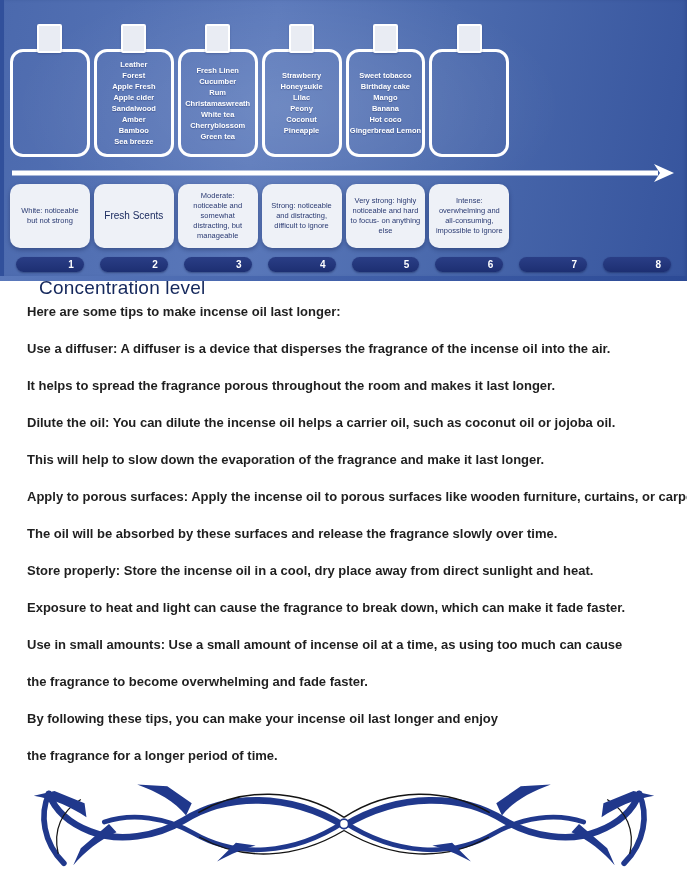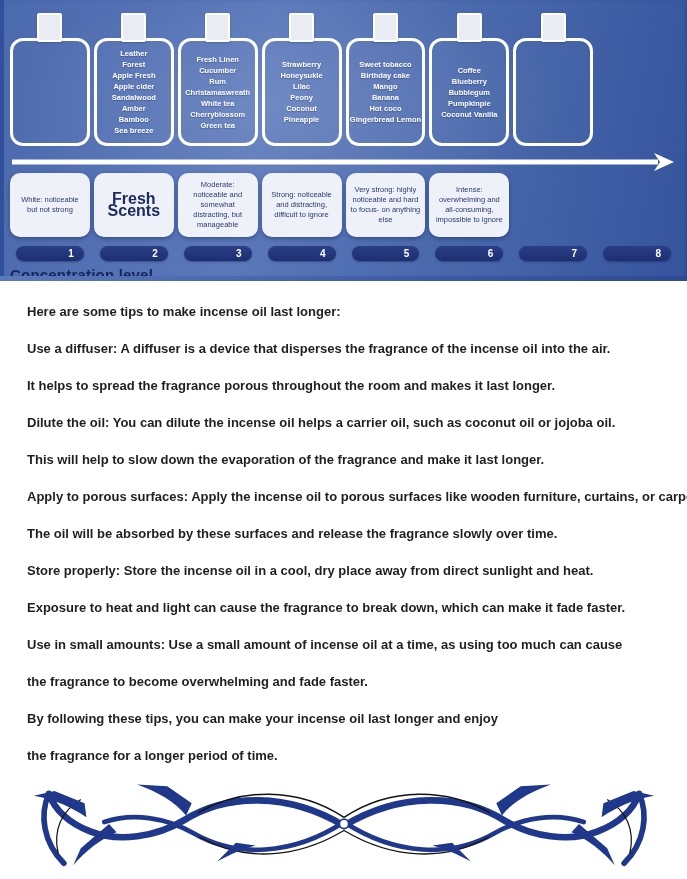--- a/index.html
+++ b/index.html
@@ -12,21 +12,21 @@
   
   .banner {
     height:281px; position:relative; padding:0 10px;
     background:
       radial-gradient(ellipse 420px 200px at 42% 38%, rgba(255,255,255,0.12), rgba(255,255,255,0) 65%),
       linear-gradient(100deg, #4b69ad 0%, #5a78ba 38%, #4c6bae 62%, #36549d 100%);
     box-shadow: inset 4px 0 0 #31509b, inset 0 -2px 4px rgba(20,35,90,.35);
   }
   .cols { display:grid; grid-template-columns:repeat(8,1fr); gap:4px; }
 
-  .bottles-row { padding-top:13px; }
+  .bottles-row { padding-top:24px; }
   .bottle { display:flex; flex-direction:column; align-items:center; }
   .cap {
     width:25px; height:29px; background:#e9ecf3; border:2px solid #ffffff;
     border-radius:2px; margin-bottom:-4px; position:relative; z-index:2;
     box-shadow:0 1px 2px rgba(20,30,80,.25);
   }
   .bottle-body {
     width:100%; height:108px; border:3px solid #ffffff; border-radius:13px;
     display:flex; align-items:center; justify-content:center;
     background:rgba(255,255,255,0.02); position:relative; z-index:1;
@@ -39,34 +39,34 @@
   .arrow-row { height:22px; margin-top:5px; }
   .arrow-row svg { display:block; }
 
   .level-box {
     background:#eef1f7; border-radius:10px; height:64px;
     display:flex; align-items:center; justify-content:center;
     padding:4px 5px; text-align:center;
     color:#2a3a72; font-size:7.5px; line-height:10px;
     box-shadow:0 2px 4px rgba(10,20,60,.35);
   }
-  .level-box.em { font-size:16px; font-weight:bold; color:#1c2c60; line-height:12px; }
+  .level-box.em { font-size:10px; font-weight:normal; color:#1c2c60; line-height:12px; }
 
   .pills-row { padding-top:9px; }
   .pill {
     height:15px; margin:0 6px; border-radius:8px;
     background:linear-gradient(180deg, #2a3e86 0%, #1d2f72 100%);
     color:#ffffff; font-size:10px; font-weight:bold;
     display:flex; align-items:center; justify-content:flex-end; padding-right:10px;
     box-shadow:0 1px 2px rgba(10,20,60,.4);
   }
 
   .axis-label {
-    font-size:15px; font-weight:bold; color:#15285c;
-    padding:5px 0 0 0; letter-spacing:0.2px;
+    font-size:19px; font-weight:normal; color:#15285c;
+    padding:5px 0 0 0; letter-spacing:0.2px;margin-left:29px;
   }
   .banner-strip {
     position:absolute; left:0; right:0; bottom:0; height:5px;
     background:linear-gradient(90deg, #5b79bb 0%, #3d5ca6 60%, #2c4a95 100%);
   }
 
   
   .tips { padding:24px 4px 0 27px; }
   .tips p {
     color:#1f1f1f; font-size:13px; font-weight:bold; line-height:14px;
@@ -128,30 +128,20 @@
       </div>
       <div class="bottle">
         <div class="cap"></div>
         <div class="bottle-body">
           <div class="scents">Sweet tobacco
 Birthday cake
 Mango
 Banana
 Hot coco
 Gingerbread Lemon</div>
-        </div>
-      </div>
-      <div class="bottle">
-        <div class="cap"></div>
-        <div class="bottle-body">
-          <div class="scents">Coffee
-Blueberry
-Bubblegum
-Pumpkinpie
-Coconut Vanilla</div>
         </div>
       </div>
       <div class="bottle">
         <div class="cap"></div>
         <div class="bottle-body">
           <div class="scents"></div>
         </div>
       </div>
     </div>
 

